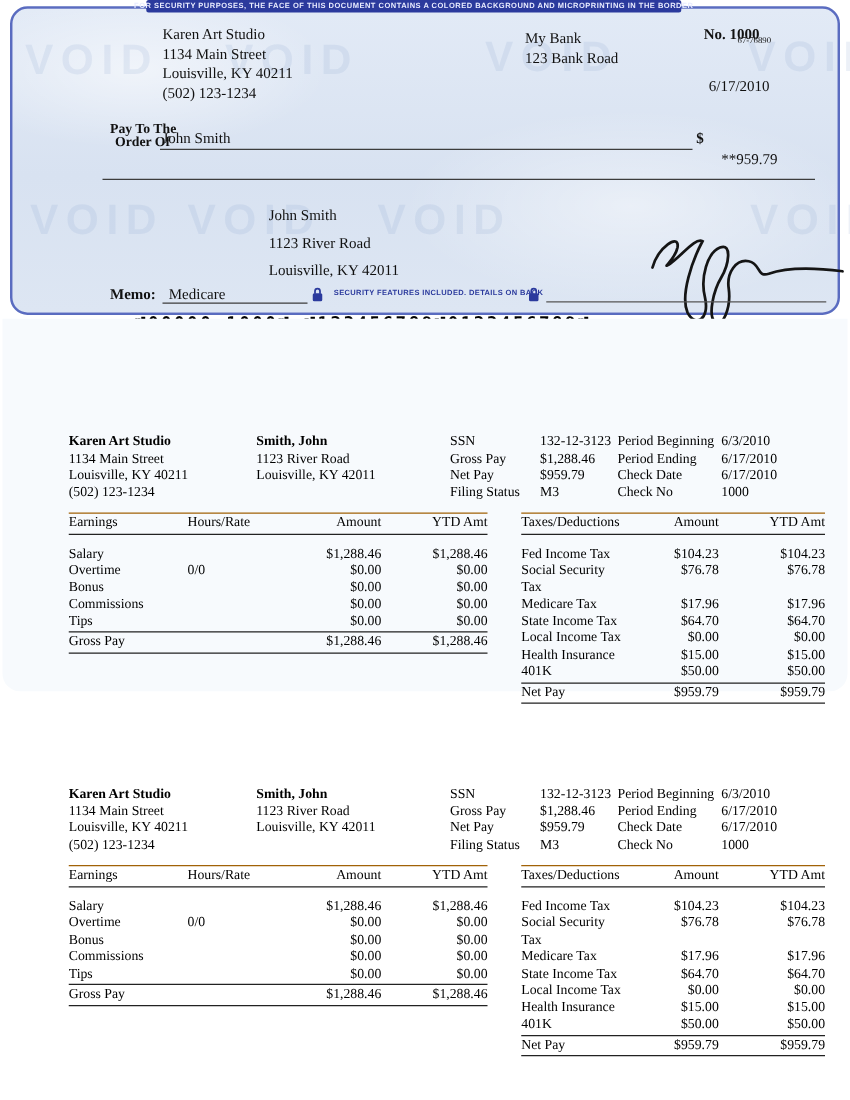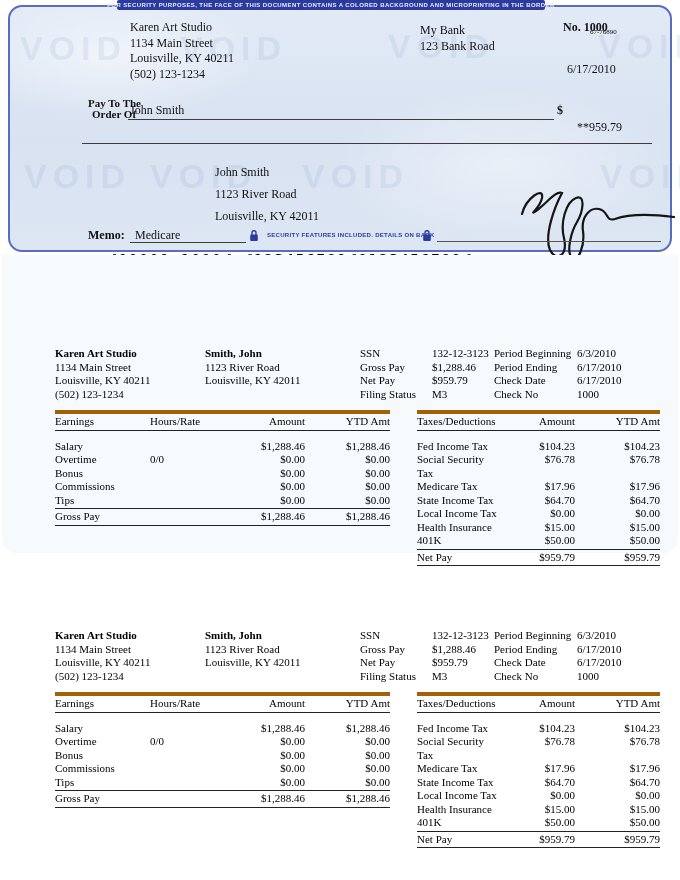--- a/index.html
+++ b/index.html
@@ -53,21 +53,21 @@
   .bold{font-weight:bold;}
   .kv{display:flex;}
   .kv .k1{width:72px;}
   .kv .v1{width:62px;}
   .kv .k2{width:83px;}
   .kv .v2{width:70px;}
   .tables{display:flex;padding-left:55px;margin-top:9px;}
   .t-earn{width:335px;margin-right:27px;}
   .t-tax{width:243px;}
   .trow{display:flex;}
-  .thead{border-top:4px solid #a16207;border-bottom:1px solid #222;padding:1px 0;}
+  .thead{border-top:1px solid #a16207;border-bottom:1px solid #222;padding:1px 0;}
   .tgap{height:9px;}
   .ttotal{border-top:1px solid #222;border-bottom:1px solid #222;padding:1px 0;margin-top:1px;}
   .c-lab{flex:1;}
   .c-hr{width:70px;}
   .c-amt{width:85px;text-align:right;}
   .c-ytd{width:85px;text-align:right;}
   .x-amt{width:75px;text-align:right;}
   .x-ytd{width:85px;text-align:right;}
 </style>
 </head>

